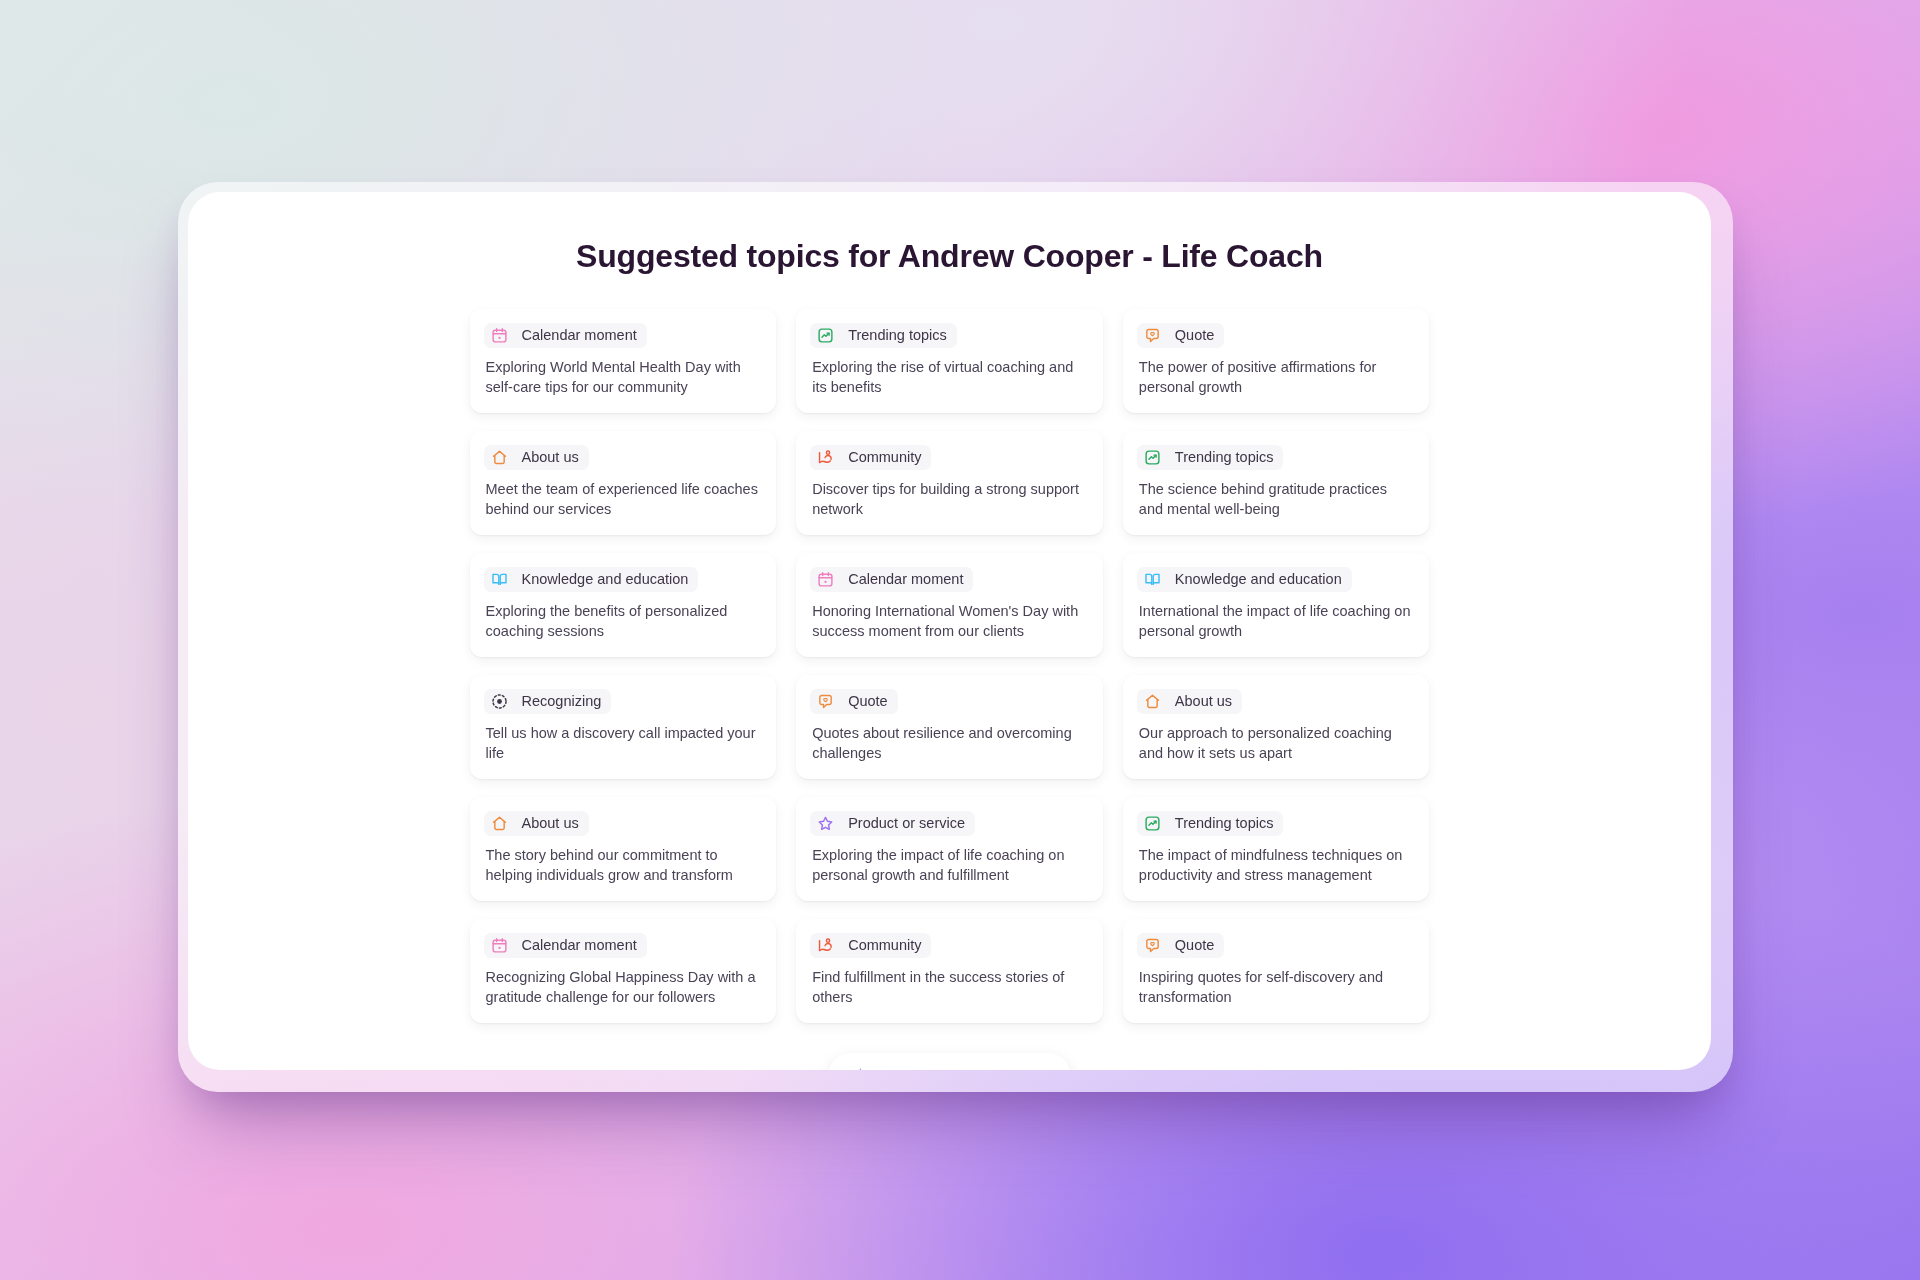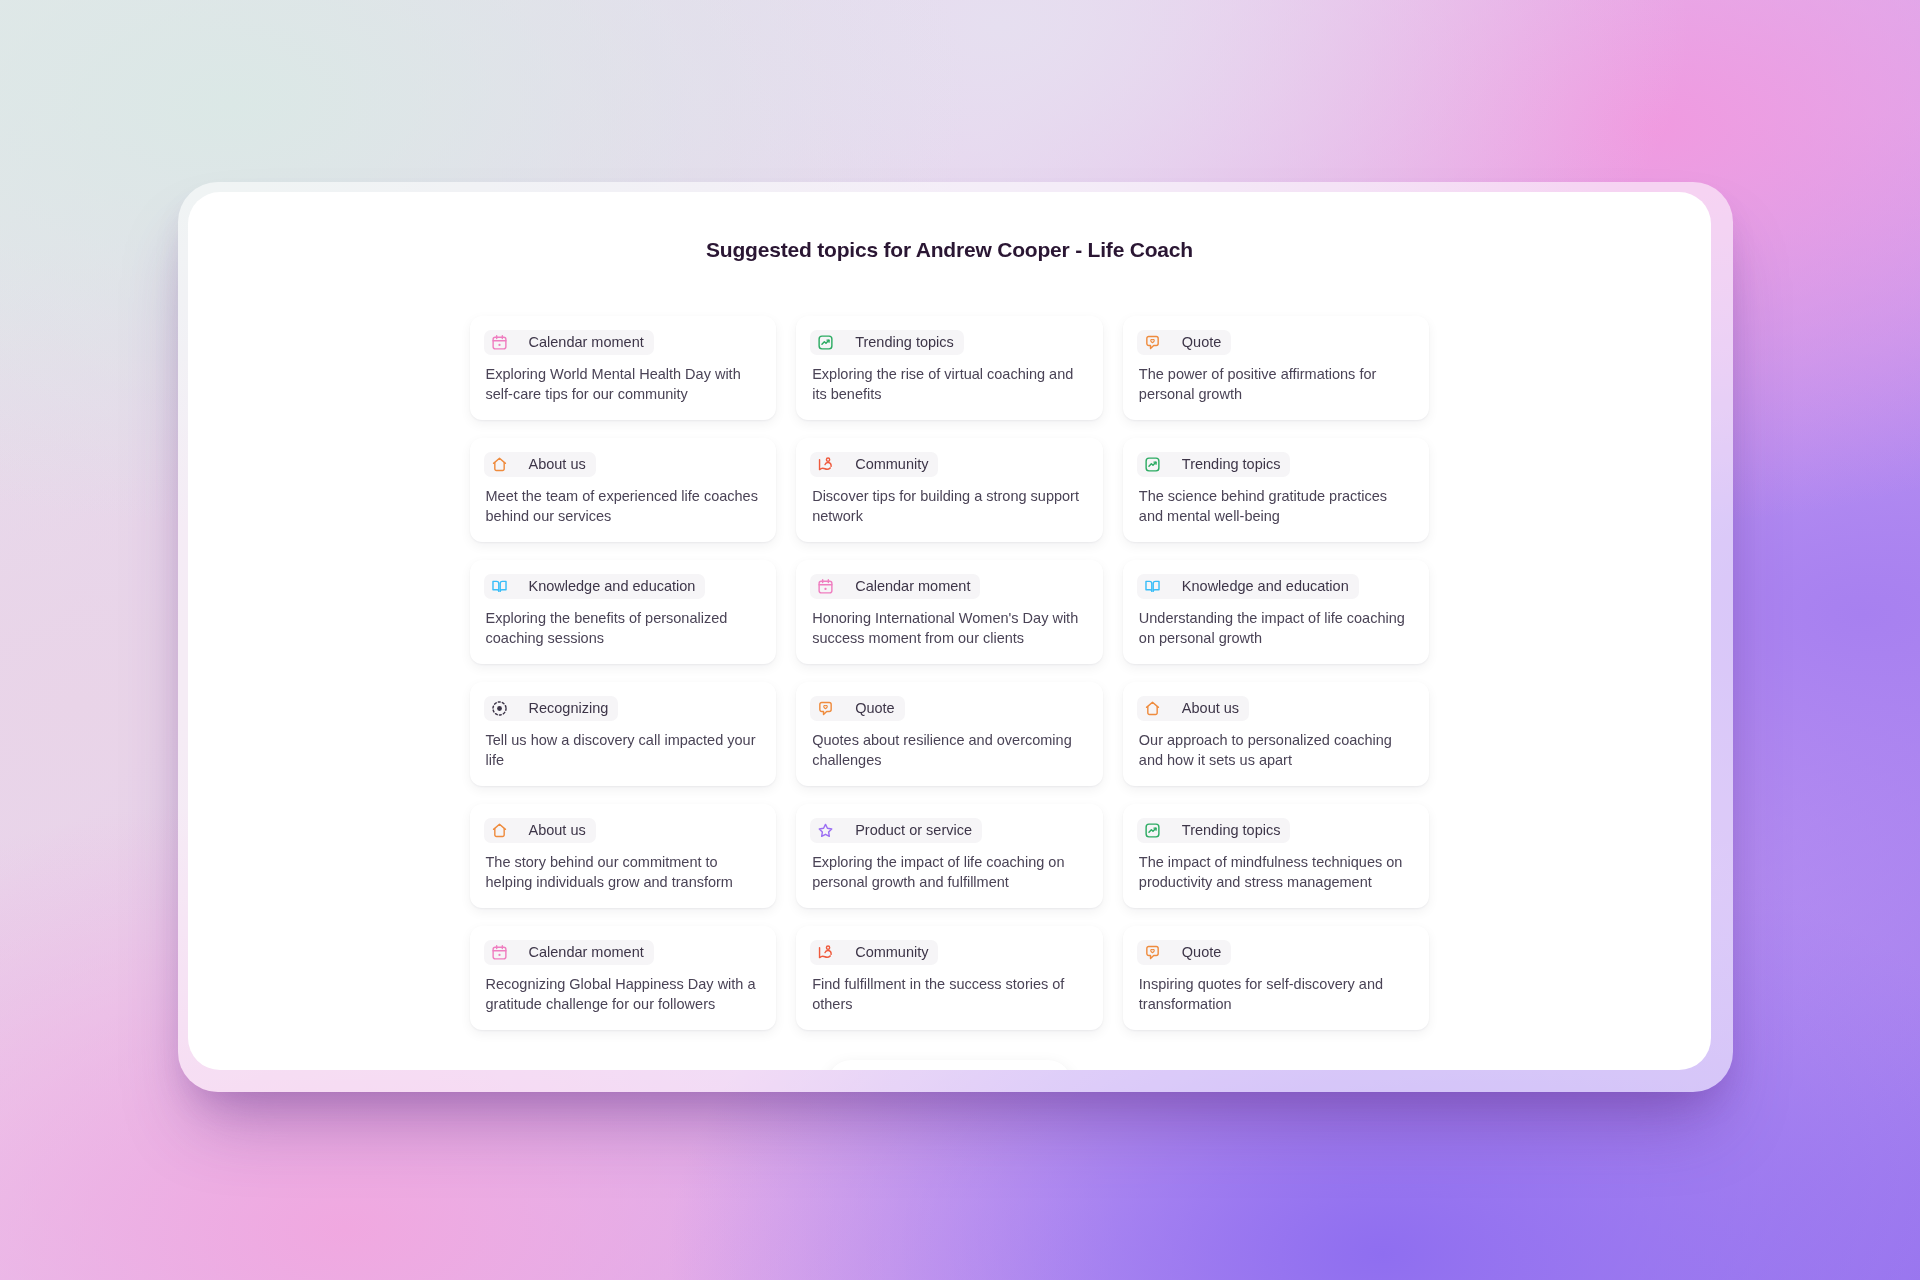--- a/index.html
+++ b/index.html
@@ -58,26 +58,26 @@
     position: absolute;
     inset: 0;
     padding: 46px 40px 30px 40px;
     display: flex;
     flex-direction: column;
     align-items: center;
   }
 
   
   .page-title {
-    font-size: 21px;
+    font-size: 32px;
     font-weight: 700;
     color: #2a1633;
     letter-spacing: -0.2px;
     text-align: center;
-    margin-bottom: 54px;
+    margin-bottom: 34px;
   }
 
   
   .grid {
     width: 960px;
     display: grid;
     grid-template-columns: repeat(3, 1fr);
     column-gap: 20px;
     row-gap: 0px;
   }
@@ -91,21 +91,21 @@
     display: flex;
     flex-direction: column;
     gap: 9px;
     margin-bottom: 18px;
     cursor: pointer;
   }
 
   .chip {
     display: inline-flex;
     align-items: center;
-    gap: 21px;
+    gap: 14px;
     background: #f6f5f7;
     border-radius: 7px;
     padding: 4px 10px 4px 7px;
     align-self: flex-start;
   }
 
   .chip-icon {
     width: 17px;
     height: 17px;
     flex: 0 0 17px;
@@ -279,21 +279,21 @@
           <div class="topic-card">
             <div class="chip">
               <span class="chip-icon">
                 <svg width="17" height="17" viewBox="0 0 24 24" fill="none" stroke="#38bdf8" stroke-width="2" stroke-linecap="round" stroke-linejoin="round">
                   <path d="M2.8 4.8h5.1A3.1 3.1 0 0 1 11 7.9v11a2.3 2.3 0 0 0-2.3-2.3H2.8z"></path>
                   <path d="M21.2 4.8h-5.1A3.1 3.1 0 0 0 13 7.9v11a2.3 2.3 0 0 1 2.3-2.3h5.9z"></path>
                 </svg>
               </span>
               <span class="chip-label">Knowledge and education</span>
             </div>
-            <div class="card-text">Understanding the impact of life coaching on personal growth</div>
+            <div class="card-text">International the impact of life coaching on personal growth</div>
           </div>
           <div class="topic-card">
             <div class="chip">
               <span class="chip-icon">
                 <svg width="17" height="17" viewBox="0 0 24 24" fill="none" stroke="#3d3548" stroke-width="2.1" stroke-linecap="round" stroke-linejoin="round" stroke-dasharray="2.6 3.2">
                   <circle cx="12" cy="12" r="9.2"></circle>
                   <circle cx="12" cy="12" r="3.4" fill="#3d3548" stroke="none"></circle>
                 </svg>
               </span>
               <span class="chip-label">Recognizing</span>

